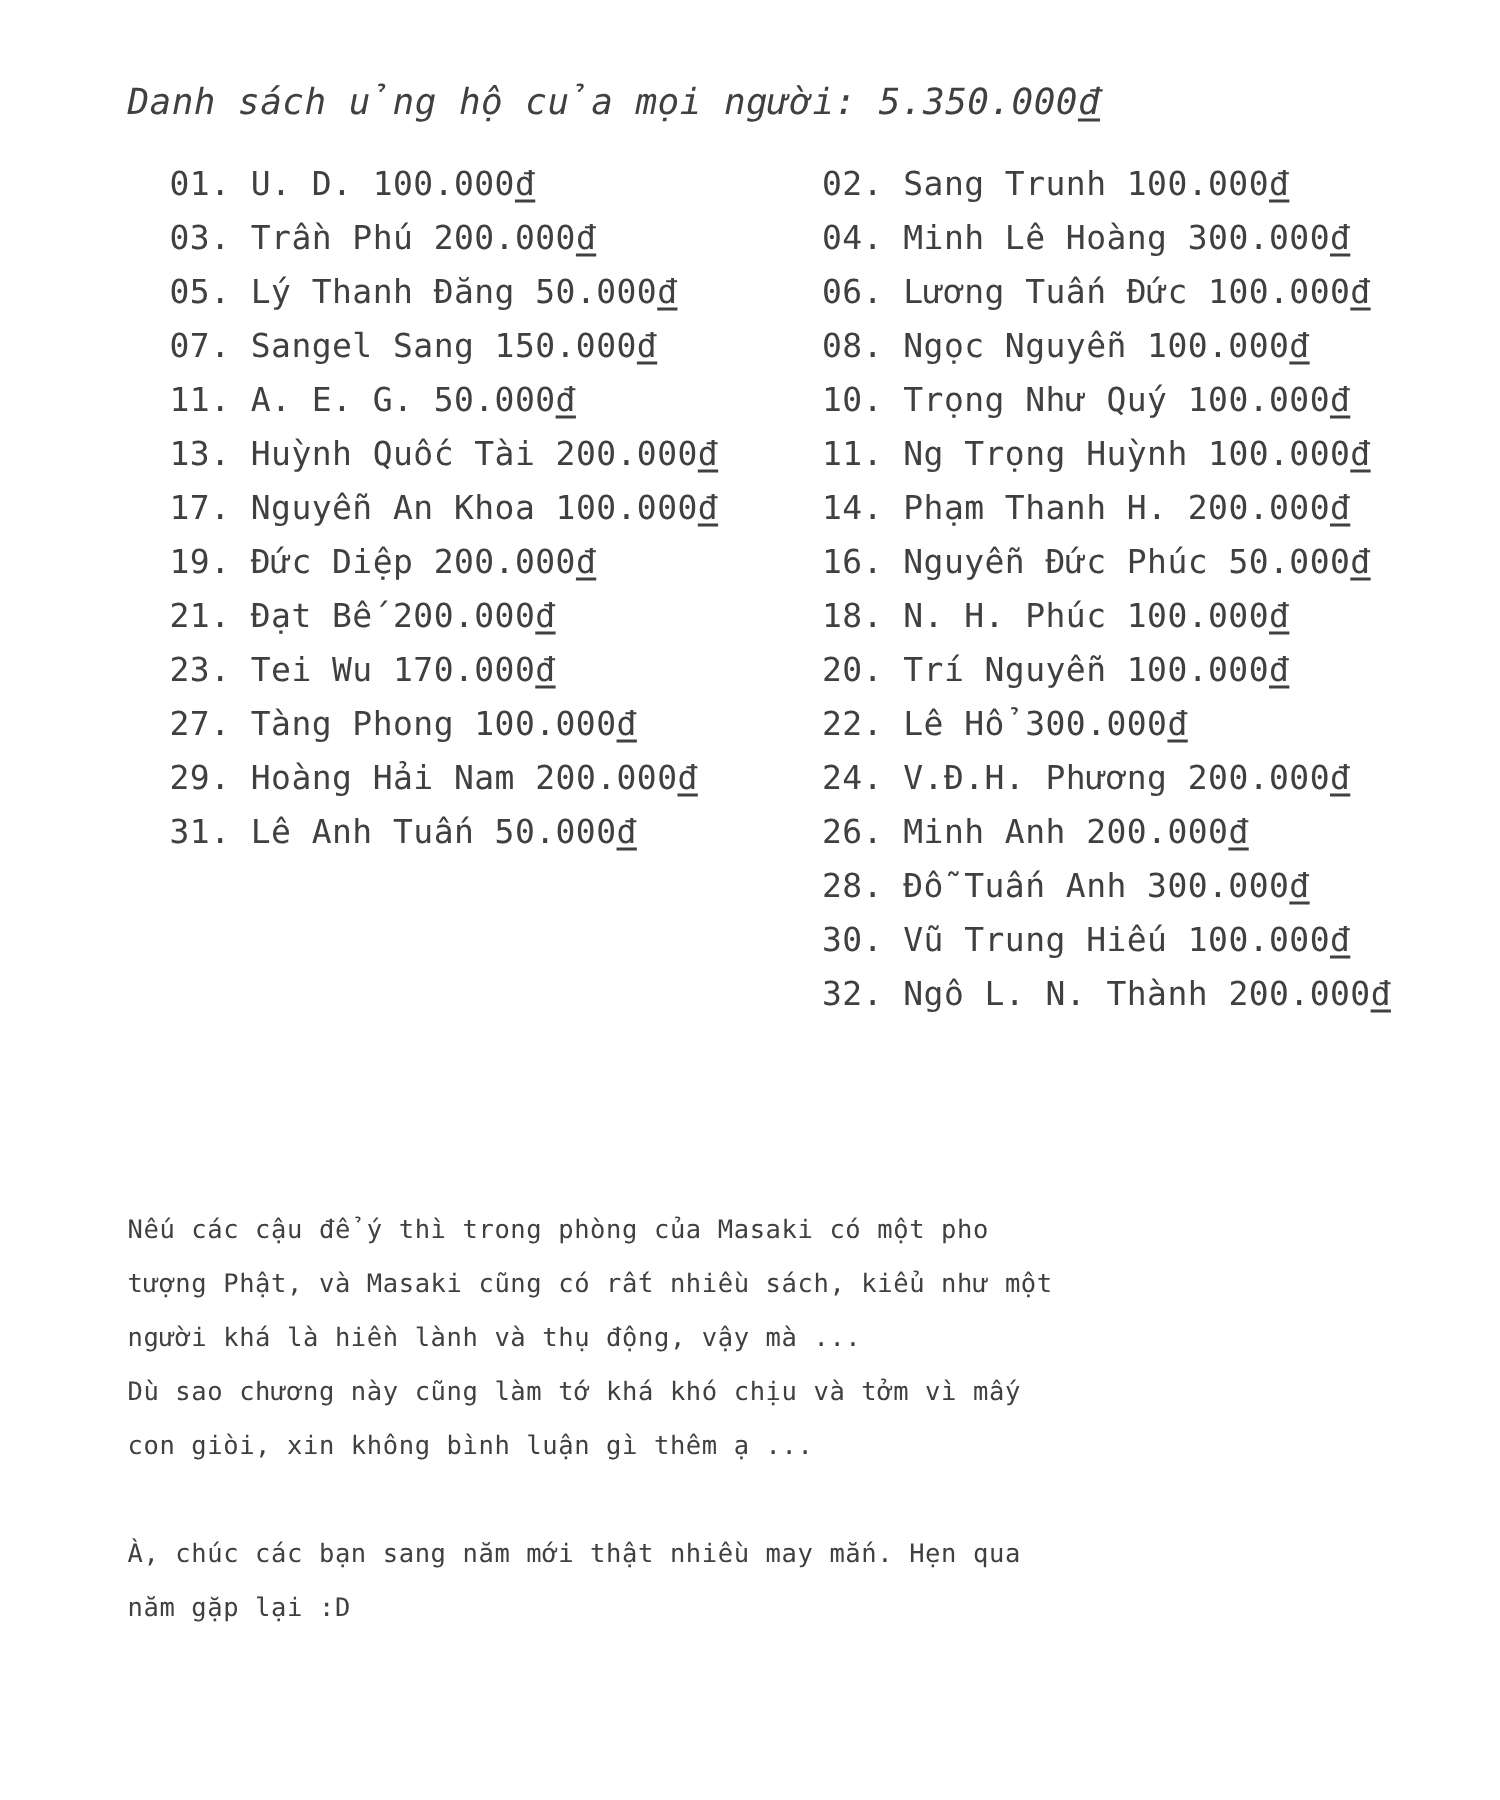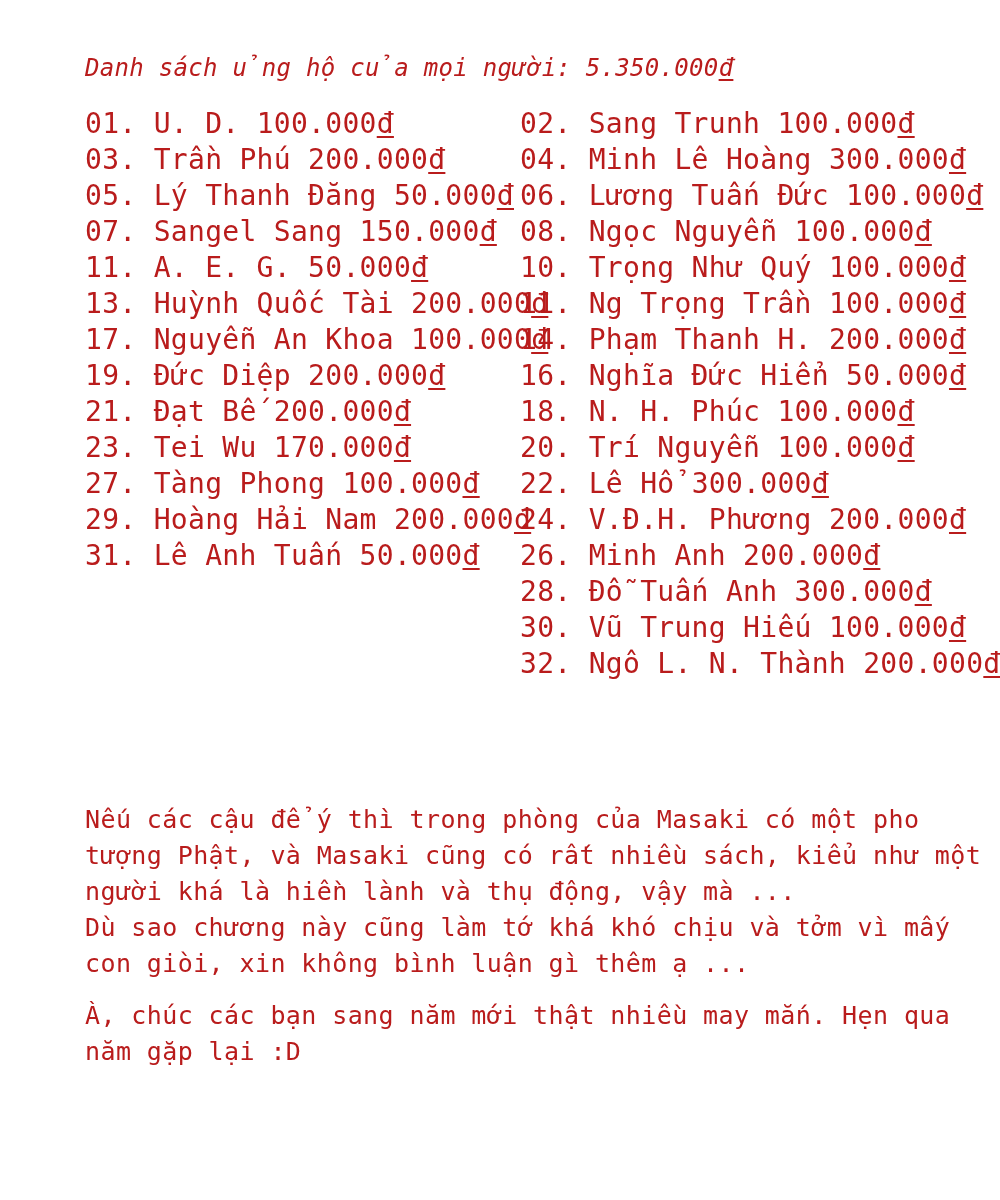--- a/index.html
+++ b/index.html
@@ -1,55 +1,56 @@
 <!DOCTYPE html>
 <html><head>
 <meta charset="utf-8">
 <style>
   html, body { margin: 0; padding: 0; background: #ffffff; }
   .page {
     position: relative;
     width: 1000px;
     height: 1200px;
     background: #ffffff;
-    color: #b91c1c;
+    color: #404040;
     font-family: "DejaVu Sans Mono", "Liberation Mono", monospace;
     box-sizing: border-box;
     padding: 50px 30px 0 85px;
     letter-spacing: 0.3px;
     overflow: hidden;
   }
   .title {
     font-style: italic;
     font-size: 24px;
     line-height: 36px;
     white-space: nowrap;
   }
   .list {
     display: flex;
     margin-top: 20px;
-    font-size: 28px;
+    font-size: 22px;
     line-height: 36px;
+    margin-left: 28px;
   }
   .col { white-space: nowrap; }
   .col-left { flex: 0 0 435px; width: 435px; }
   .row { white-space: nowrap; }
   .dong {
     text-decoration: underline;
     text-decoration-thickness: 2px;
     text-underline-offset: 3px;
   }
   .paras {
     margin-top: 120px;
-    font-size: 25px;
+    font-size: 17px;
     line-height: 36px;
     letter-spacing: 0.4px;
   }
   .para { margin: 0; }
-  .para-gap { margin-top: 16px; }
+  .para-gap { margin-top: 36px; }
   .line { white-space: nowrap; }
 </style>
 </head>
 <body>
 
 <div class="page">
 
   <div class="title"><span>Danh sách ủng hộ của mọi người: 5.350.000</span><span class="dong">đ</span></div>
 
   <div class="list">
@@ -67,23 +68,23 @@
       <div class="row"><span>27.</span> <span>Tàng Phong</span> <span>100.000</span><span class="dong">đ</span></div>
       <div class="row"><span>29.</span> <span>Hoàng Hải Nam</span> <span>200.000</span><span class="dong">đ</span></div>
       <div class="row"><span>31.</span> <span>Lê Anh Tuấn</span> <span>50.000</span><span class="dong">đ</span></div>
     </div>
     <div class="col">
       <div class="row"><span>02.</span> <span>Sang Trunh</span> <span>100.000</span><span class="dong">đ</span></div>
       <div class="row"><span>04.</span> <span>Minh Lê Hoàng</span> <span>300.000</span><span class="dong">đ</span></div>
       <div class="row"><span>06.</span> <span>Lương Tuấn Đức</span> <span>100.000</span><span class="dong">đ</span></div>
       <div class="row"><span>08.</span> <span>Ngọc Nguyễn</span> <span>100.000</span><span class="dong">đ</span></div>
       <div class="row"><span>10.</span> <span>Trọng Như Quý</span> <span>100.000</span><span class="dong">đ</span></div>
-      <div class="row"><span>11.</span> <span>Ng Trọng Trần</span> <span>100.000</span><span class="dong">đ</span></div>
+      <div class="row"><span>11.</span> <span>Ng Trọng Huỳnh</span> <span>100.000</span><span class="dong">đ</span></div>
       <div class="row"><span>14.</span> <span>Phạm Thanh H.</span> <span>200.000</span><span class="dong">đ</span></div>
-      <div class="row"><span>16.</span> <span>Nghĩa Đức Hiển</span> <span>50.000</span><span class="dong">đ</span></div>
+      <div class="row"><span>16.</span> <span>Nguyễn Đức Phúc</span> <span>50.000</span><span class="dong">đ</span></div>
       <div class="row"><span>18.</span> <span>N. H. Phúc</span> <span>100.000</span><span class="dong">đ</span></div>
       <div class="row"><span>20.</span> <span>Trí Nguyễn</span> <span>100.000</span><span class="dong">đ</span></div>
       <div class="row"><span>22.</span> <span>Lê Hổ</span> <span>300.000</span><span class="dong">đ</span></div>
       <div class="row"><span>24.</span> <span>V.Đ.H. Phương</span> <span>200.000</span><span class="dong">đ</span></div>
       <div class="row"><span>26.</span> <span>Minh Anh</span> <span>200.000</span><span class="dong">đ</span></div>
       <div class="row"><span>28.</span> <span>Đỗ Tuấn Anh</span> <span>300.000</span><span class="dong">đ</span></div>
       <div class="row"><span>30.</span> <span>Vũ Trung Hiếu</span> <span>100.000</span><span class="dong">đ</span></div>
       <div class="row"><span>32.</span> <span>Ngô L. N. Thành</span> <span>200.000</span><span class="dong">đ</span></div>
     </div>
   </div>

